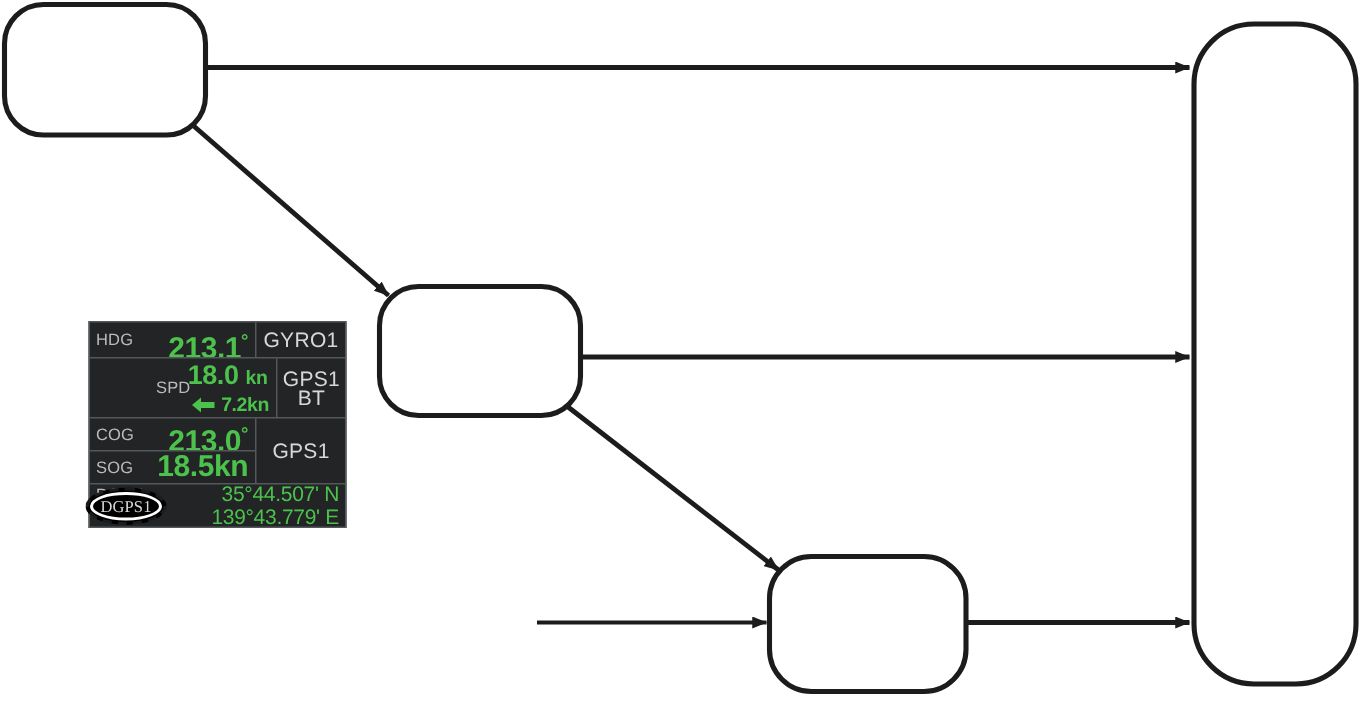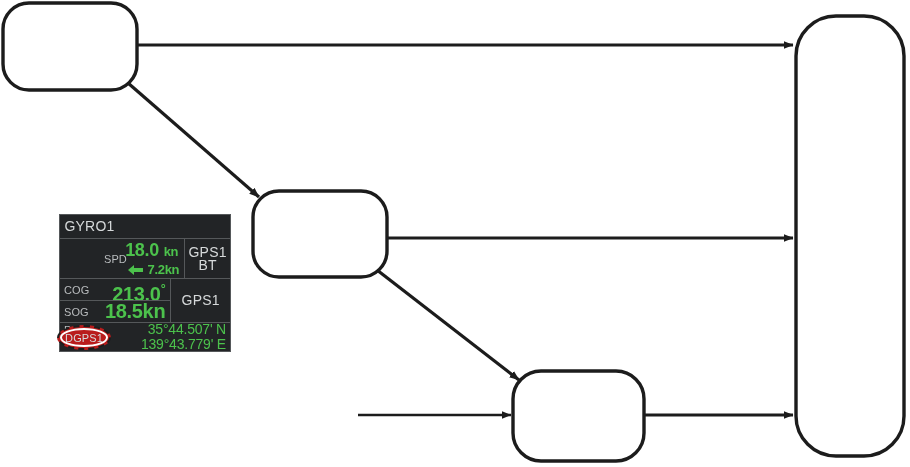--- a/index.html
+++ b/index.html
@@ -157,26 +157,27 @@
 
   
   .callout {
     position: absolute;
     left: 57px;
     top: 325px;
     width: 54px;
     height: 25px;
     border: 2px dashed #1c1c1c;
     border-radius: 50%;
-    background: #b91c1c;
+    background: #000000;
     display: flex;
     align-items: center;
     justify-content: center;
     z-index: 9;
     box-sizing: border-box;
+    font-family: Liberation Serif, serif;
   }
   .callout-inner {
     border: 2px solid #ffffff;
     border-radius: 50%;
     position: absolute;
     left: 1px; top: 1px; right: 1px; bottom: 1px;
     box-sizing: border-box;
     pointer-events: none;
   }
   .callout-text {
@@ -215,20 +216,24 @@
   <line x1="377" y1="270" x2="519" y2="380" stroke="#1c1c1c" stroke-width="3.2" marker-end="url(#arrowhead)"></line>
 
   <line x1="358" y1="415" x2="511" y2="415" stroke="#1c1c1c" stroke-width="2.6" marker-end="url(#arrowhead)"></line>
 
   <line x1="644" y1="415" x2="793" y2="415" stroke="#1c1c1c" stroke-width="3.2" marker-end="url(#arrowhead)"></line>
 </svg>
 
 <div class="nav-panel">
 
   <div class="np-row row-hdg">
+    <div class="np-left">
+      <span class="np-label">HDG</span>
+      <span class="np-val"><span>213.1</span><span class="deg">°</span></span>
+    </div>
     <div class="np-right">GYRO1</div>
   </div>
 
   <div class="np-row row-spd">
     <div class="np-left">
       <span class="np-label">SPD</span>
       <span class="np-val np-val-main"><span>18.0</span> <span class="unit-sm">kn</span></span>
       <span class="np-val np-val-sub">
         <span class="arrow-left-glyph"></span>
         <span>7.2kn</span>

